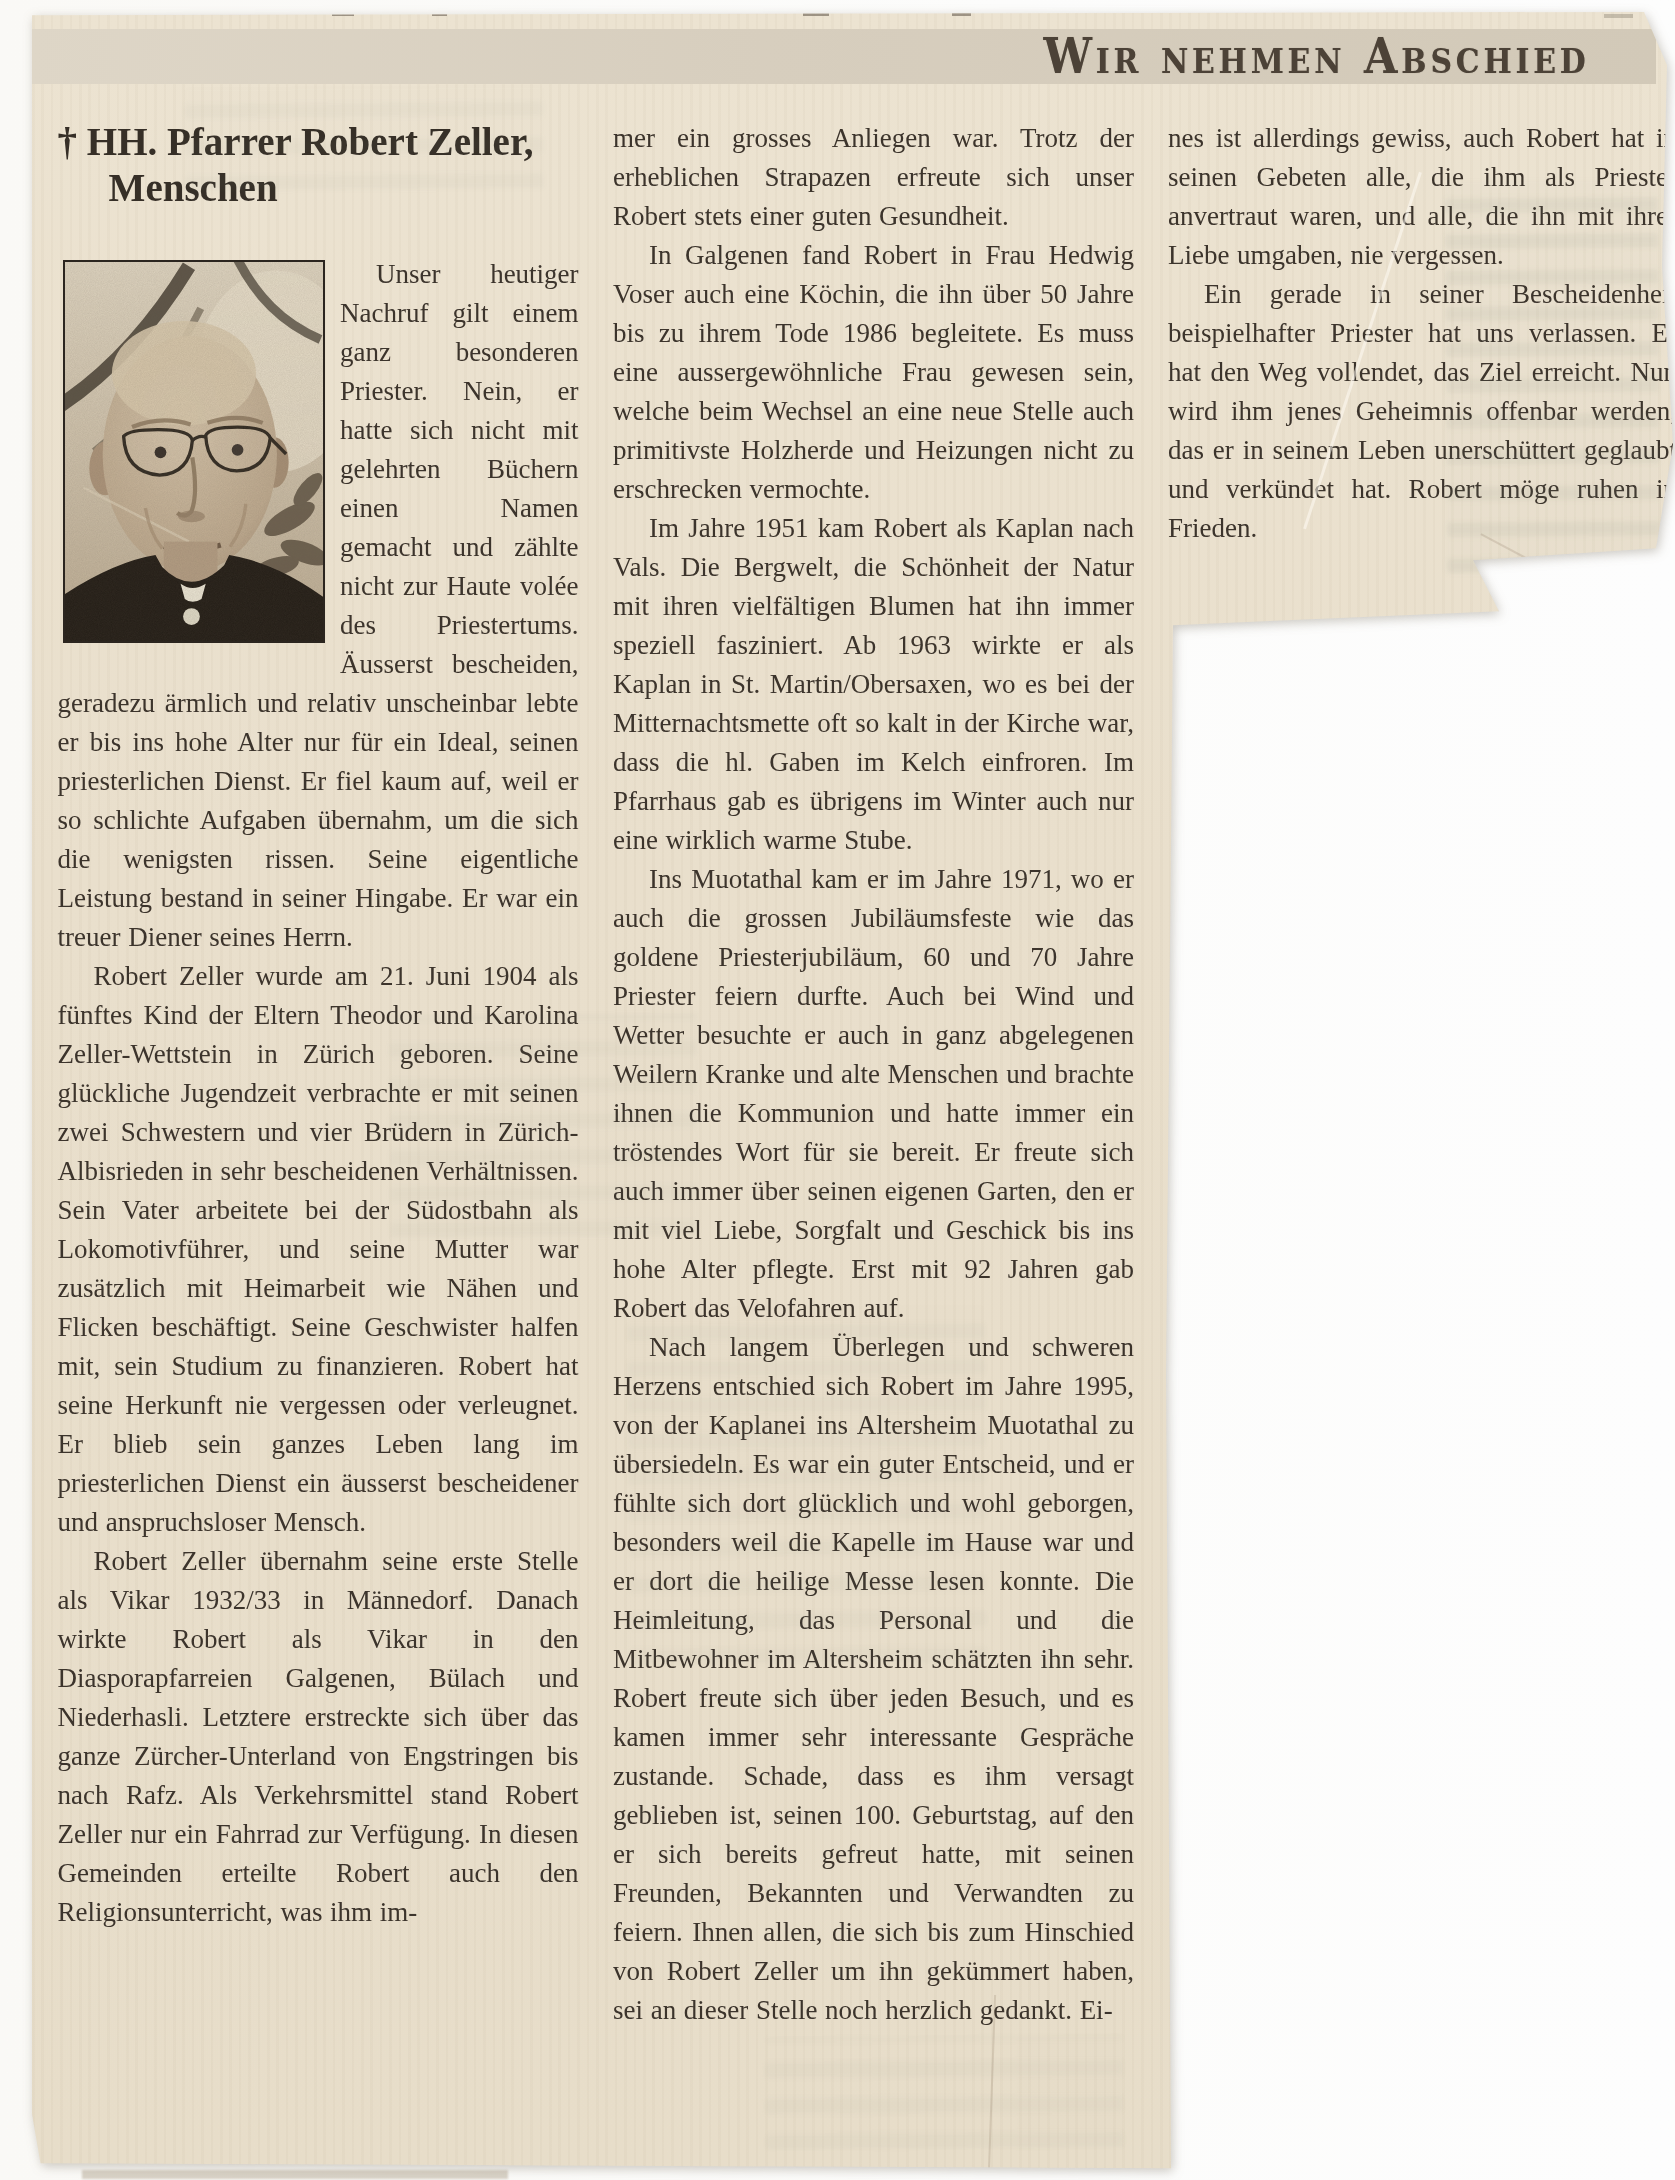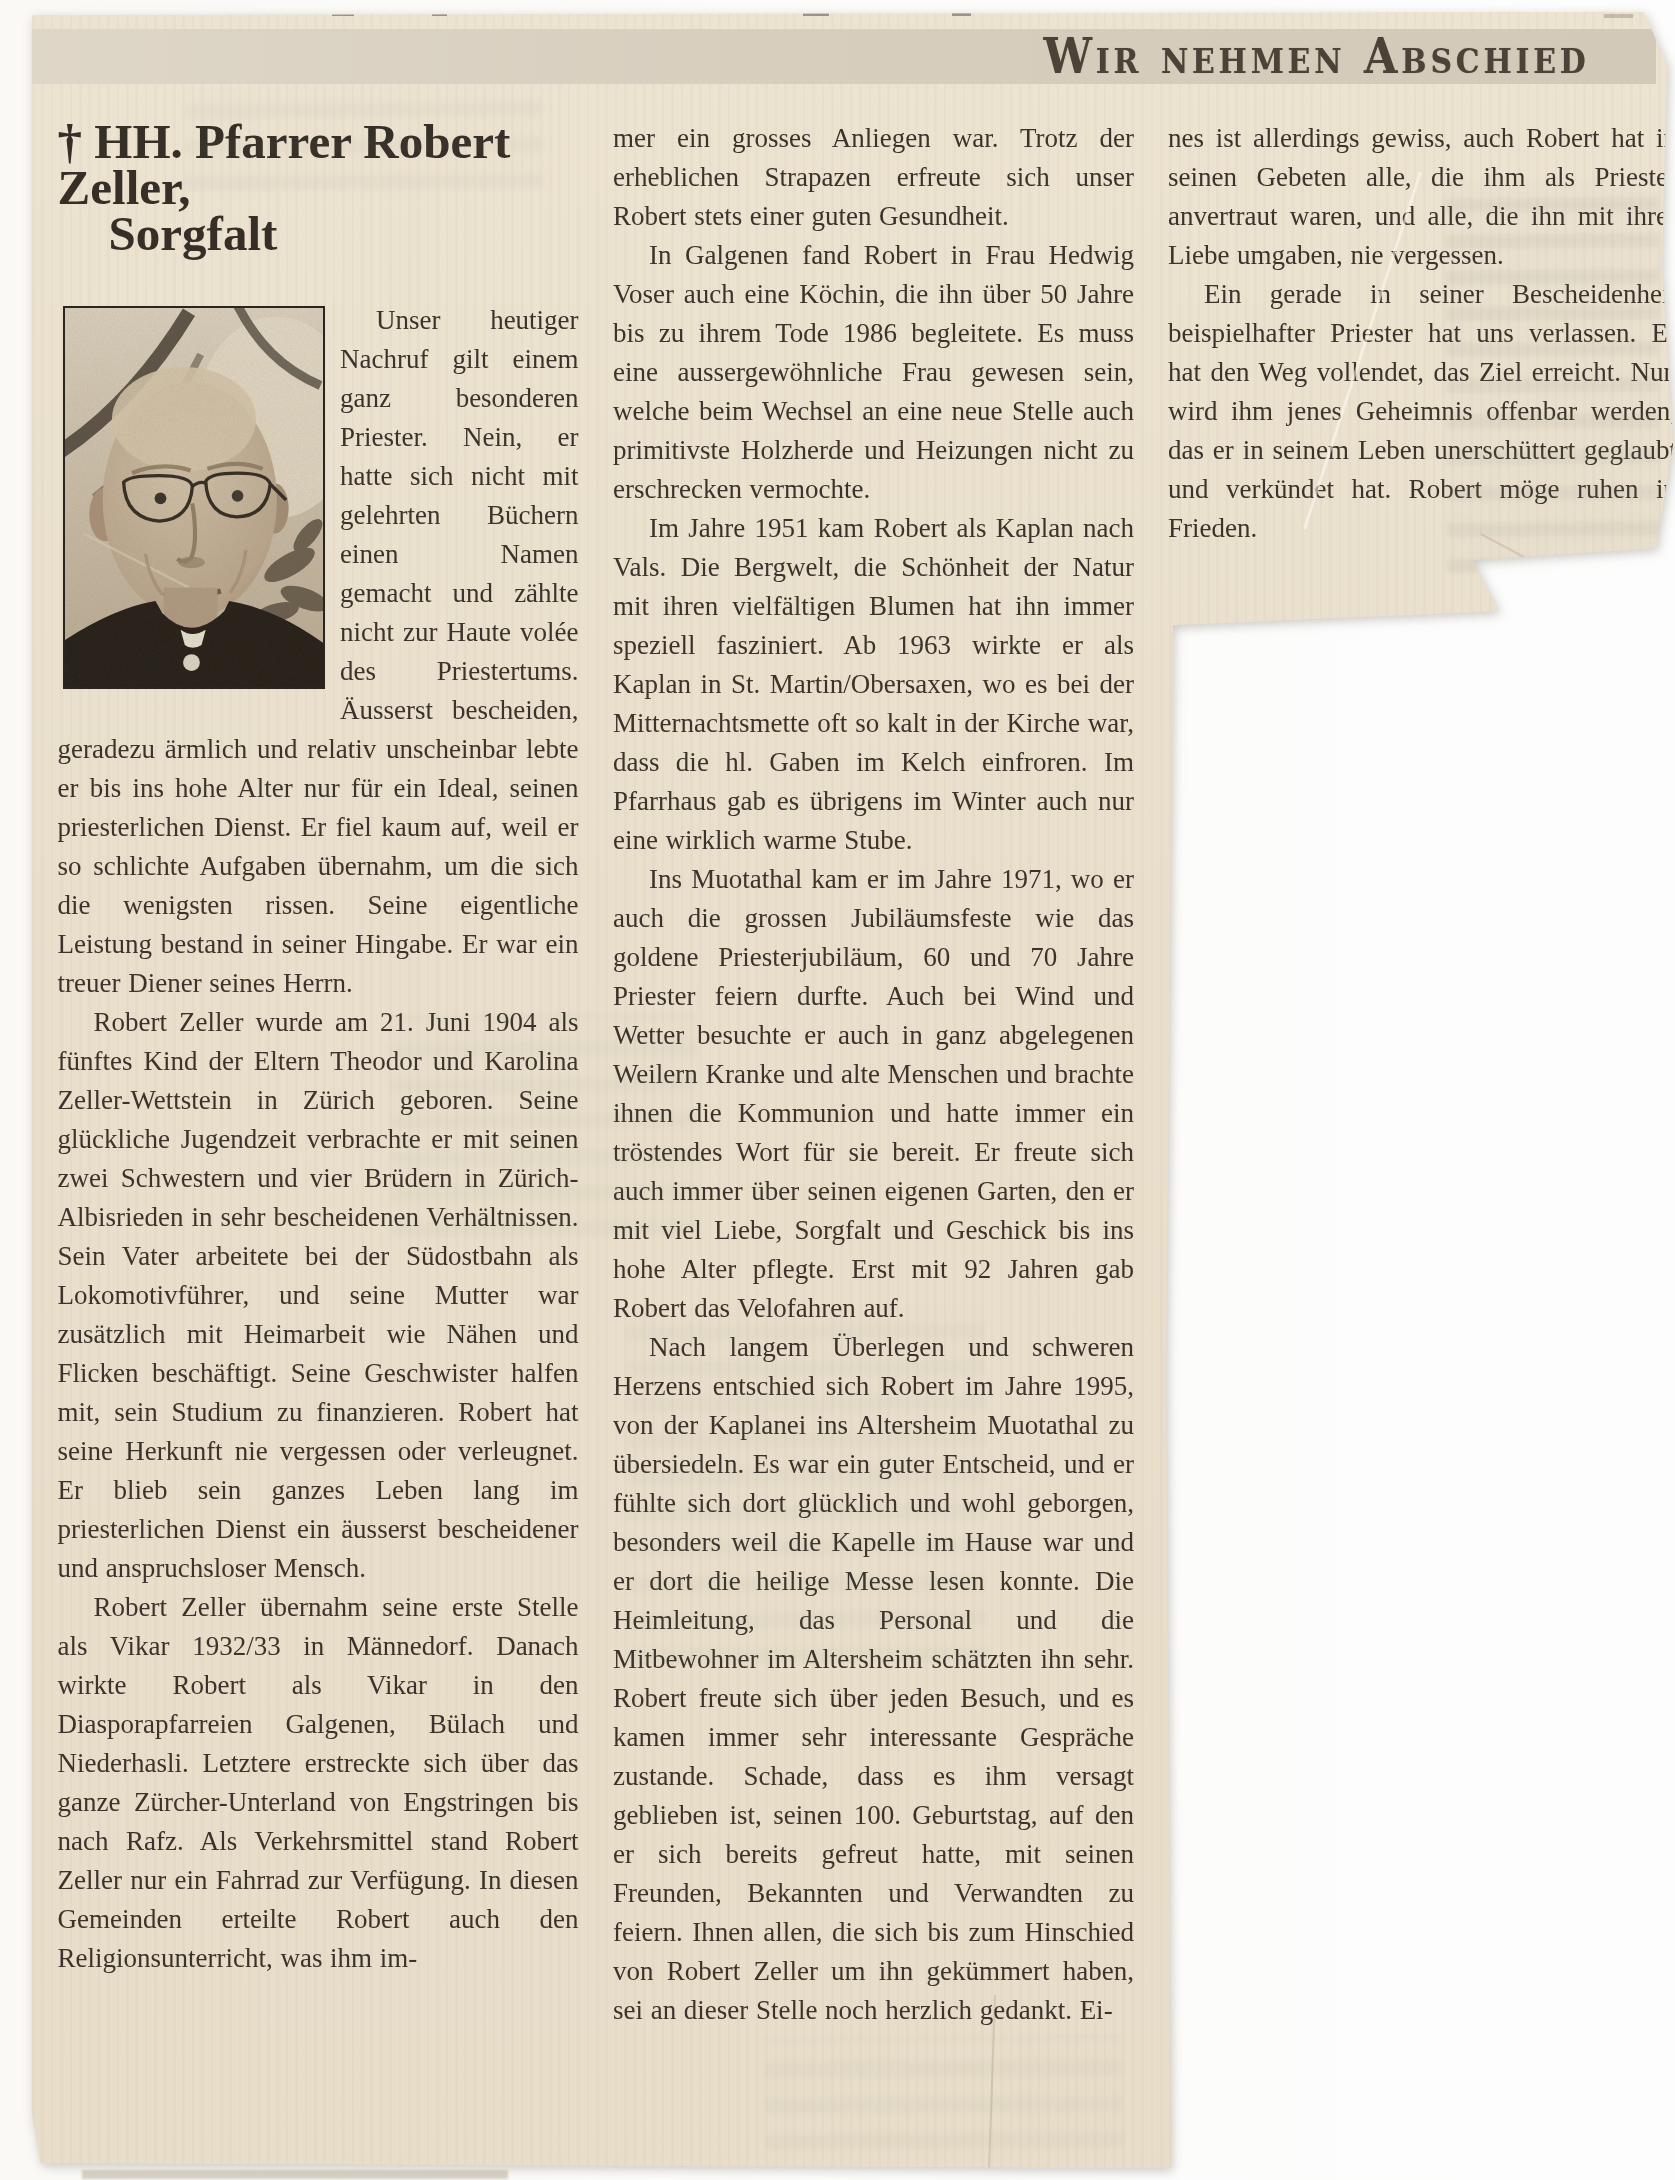--- a/index.html
+++ b/index.html
@@ -32,21 +32,21 @@
   
   .col{position:absolute;top:109px;color:#3c342c;}
   .col-1{left:25.6px;width:521px;}
   .col-2{left:581px;width:521px;}
   .col-3{left:1136px;width:509px;}
 
   p.body-par{margin:0;text-align:justify;font-size:27px;line-height:39px;
     text-indent:36px;hyphens:auto;-webkit-hyphens:auto;word-spacing:0.9px;}
   p.body-par.noindent{text-indent:0;}
 
-  .headline{font-weight:bold;font-size:49px;line-height:46px;color:#362f27;
+  .headline{font-weight:bold;font-size:39px;line-height:46px;color:#362f27;
     margin:0 0 44px 0;}
   .headline .l2{padding-left:51px;}
 
   
   .photo{float:left;width:262px;height:383px;margin:5.1px 15.3px 6.8px 5.1px;
     border:2.6px solid #2b251f;background:#beae95;}
   .photo svg{display:block;width:100%;height:100%;}
 
   
   .ghost{position:absolute;filter:blur(2.6px);pointer-events:none;
@@ -66,21 +66,21 @@
   <div class="clip-shadow">
     <div class="clipping">
 
       <div class="band">
         <div class="band-title">Wir nehmen Abschied</div>
       </div>
 
       <div class="col col-1">
         <div class="headline">
           <div class="l1">† HH. Pfarrer Robert Zeller,</div>
-          <div class="l2">Sorgfalt</div>
+          <div class="l2">Menschen</div>
         </div>
 
         <div class="photo" role="img" aria-label="Schwarzweiss-Porträt: älterer Priester mit Brille in dunklem Gewand">
           <svg viewBox="0 0 308 450" preserveAspectRatio="none">
             <defs>
               <linearGradient id="bgG" x1="0" y1="0" x2="0" y2="1">
                 <stop offset="0" stop-color="#ddd3bf"></stop>
                   <stop offset="1" stop-color="#bcac93"></stop>
               </linearGradient>
               <radialGradient id="faceG" cx=".45" cy=".35" r=".85">

